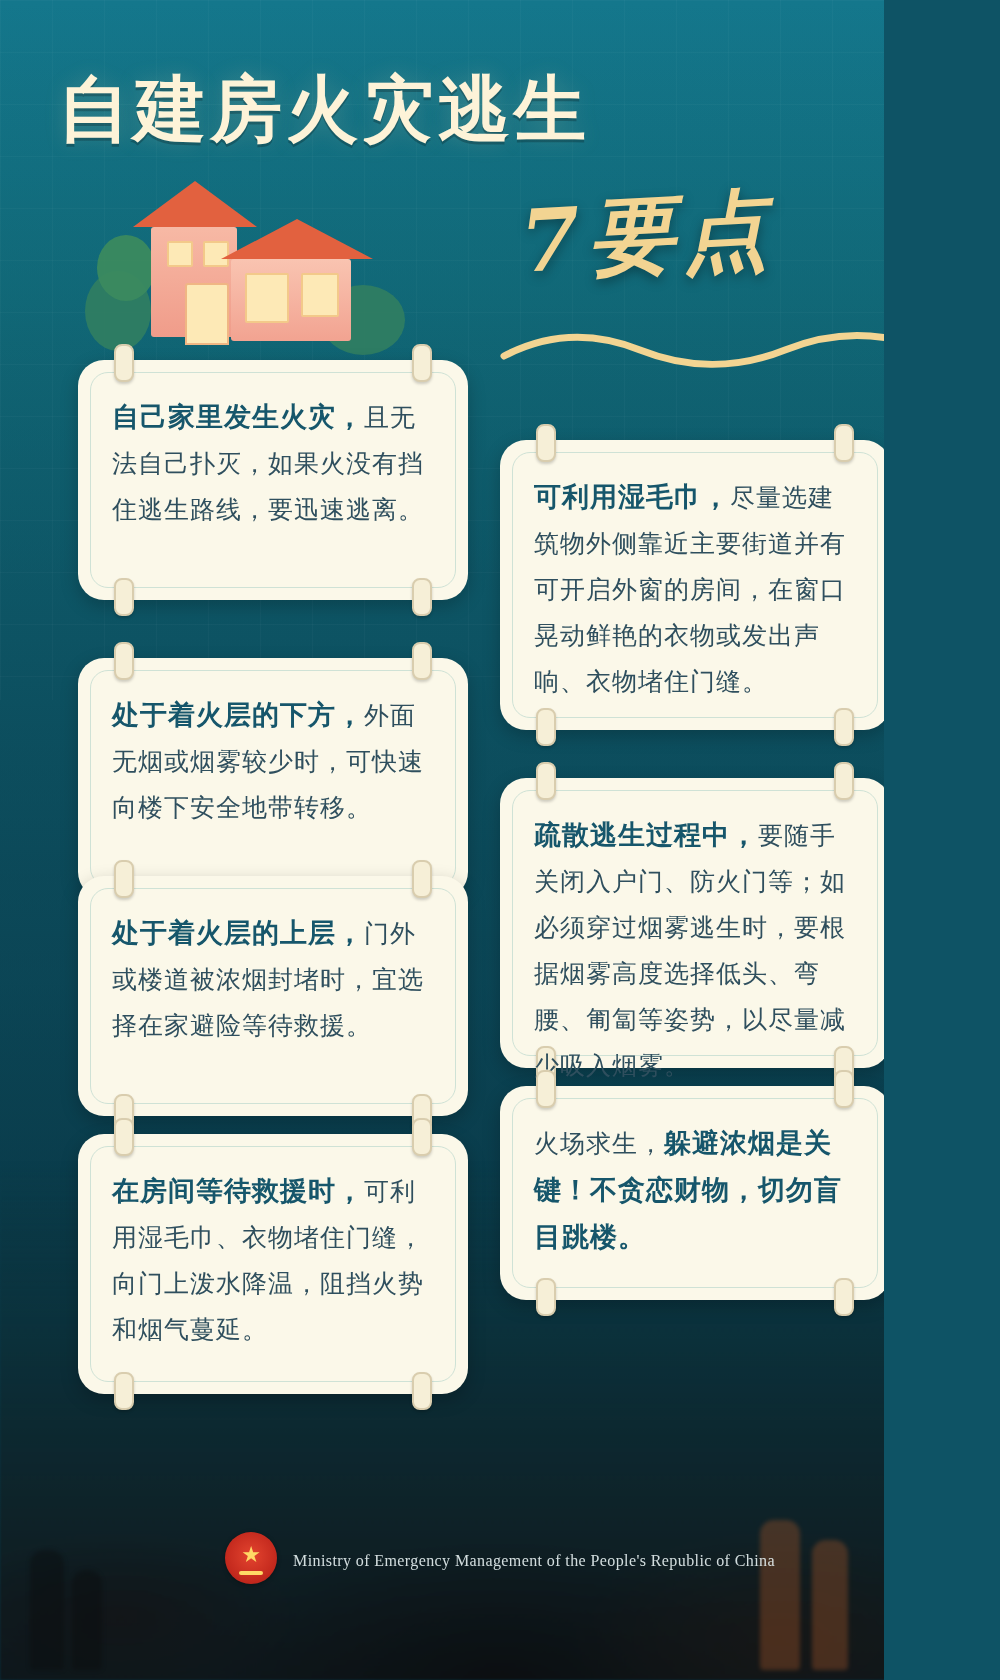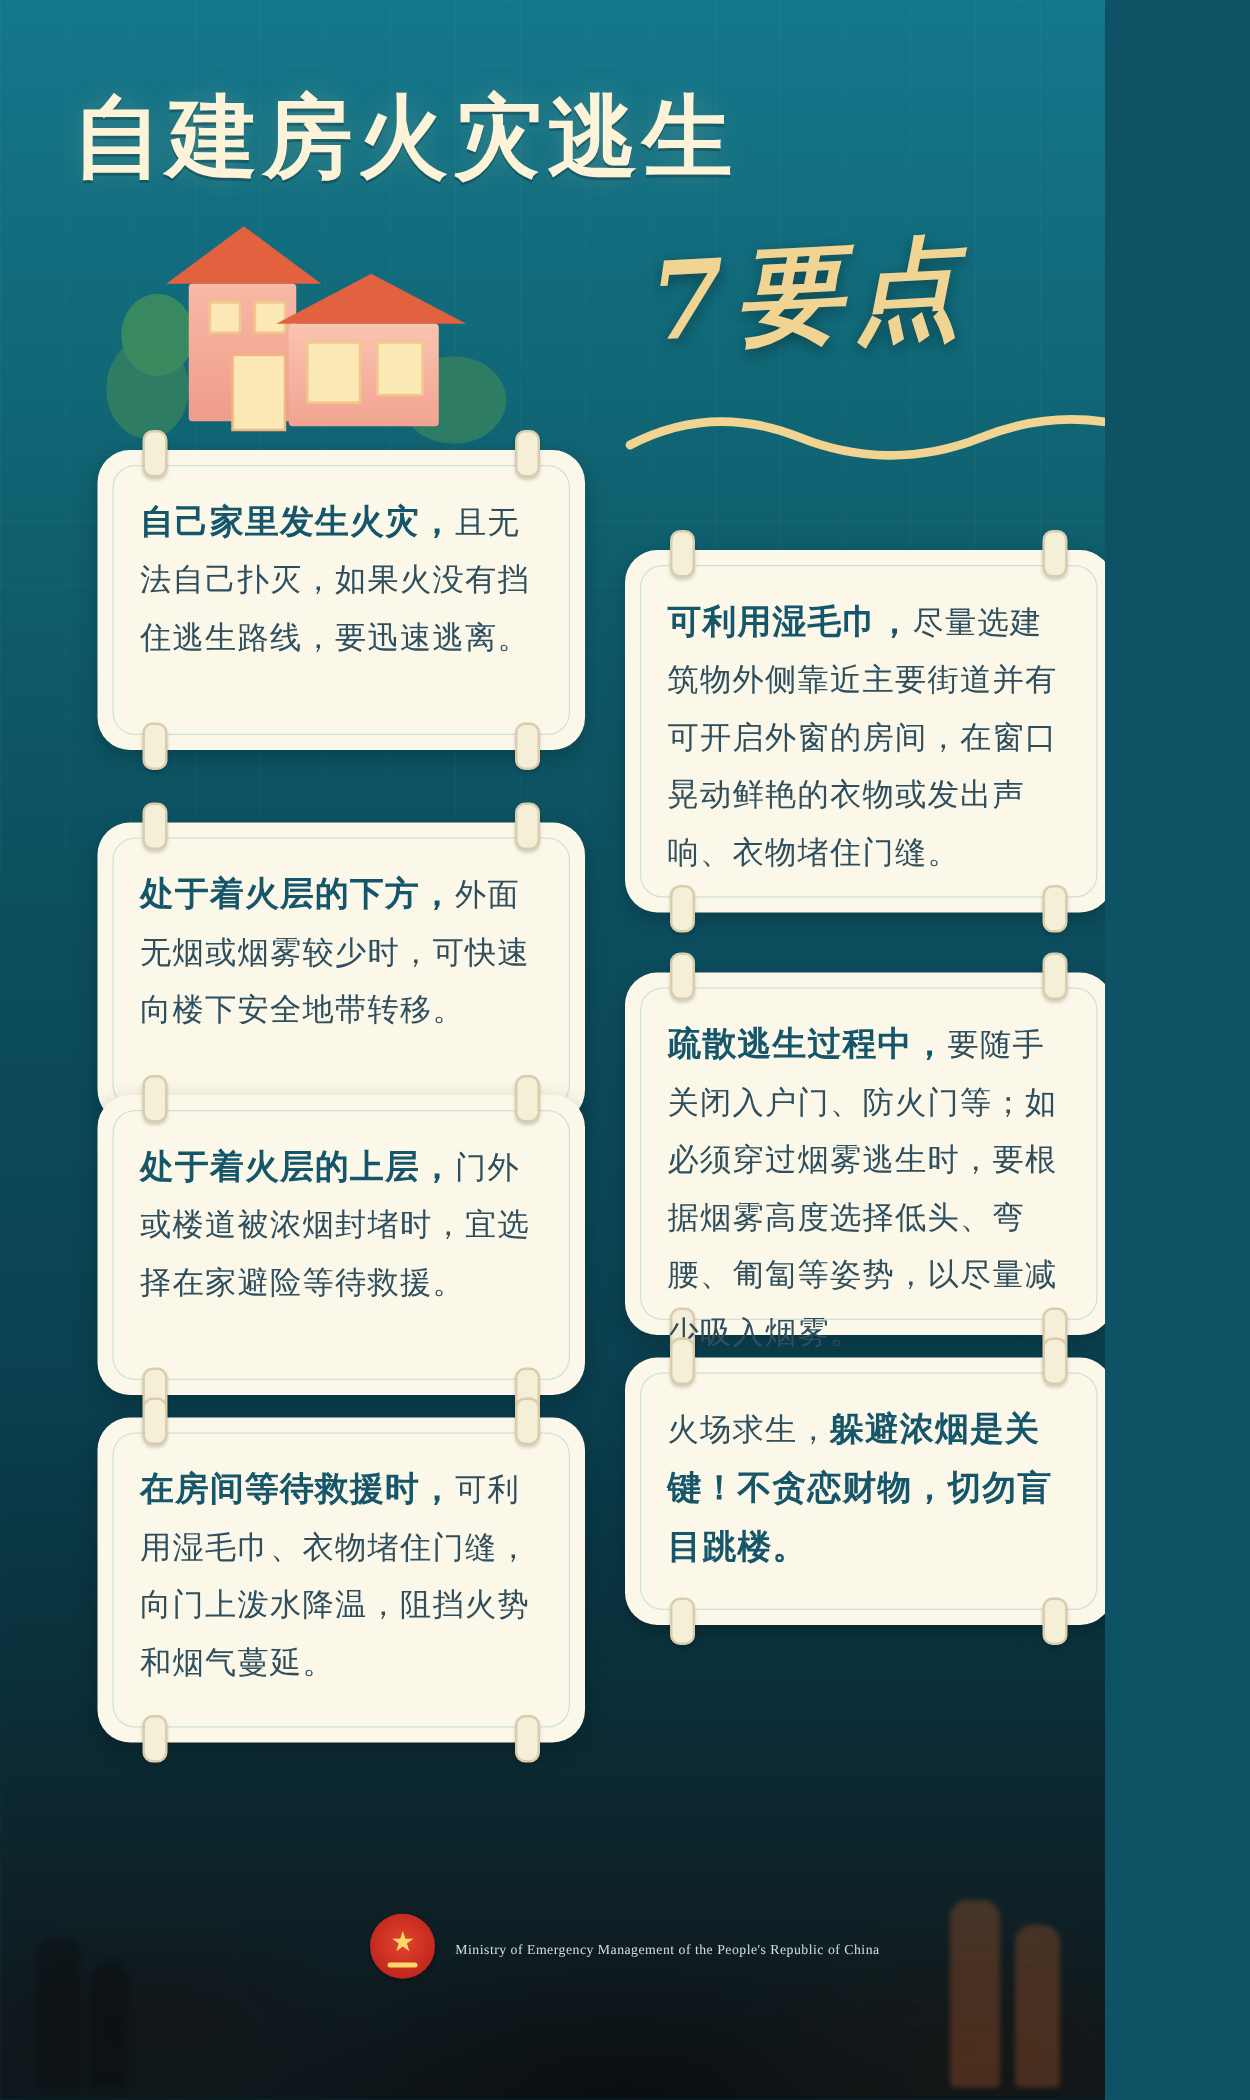--- a/index.html
+++ b/index.html
@@ -207,21 +207,21 @@
   .footer-cn {
     font-family: "DejaVu Sans", "Liberation Sans", sans-serif;
     font-size: 32px;
     font-weight: bold;
     color: #ffffff;
     letter-spacing: 2px;
   }
   .footer-en {
     margin-top: 6px;
     font-family: "Liberation Serif", serif;
-    font-size: 11px;
+    font-size: 16px;
     color: #e8f2f3;
     letter-spacing: 0.4px;
     opacity: 0.9;
   }
 </style>
 </head>
 <body>
 
 <div class="poster">
 

